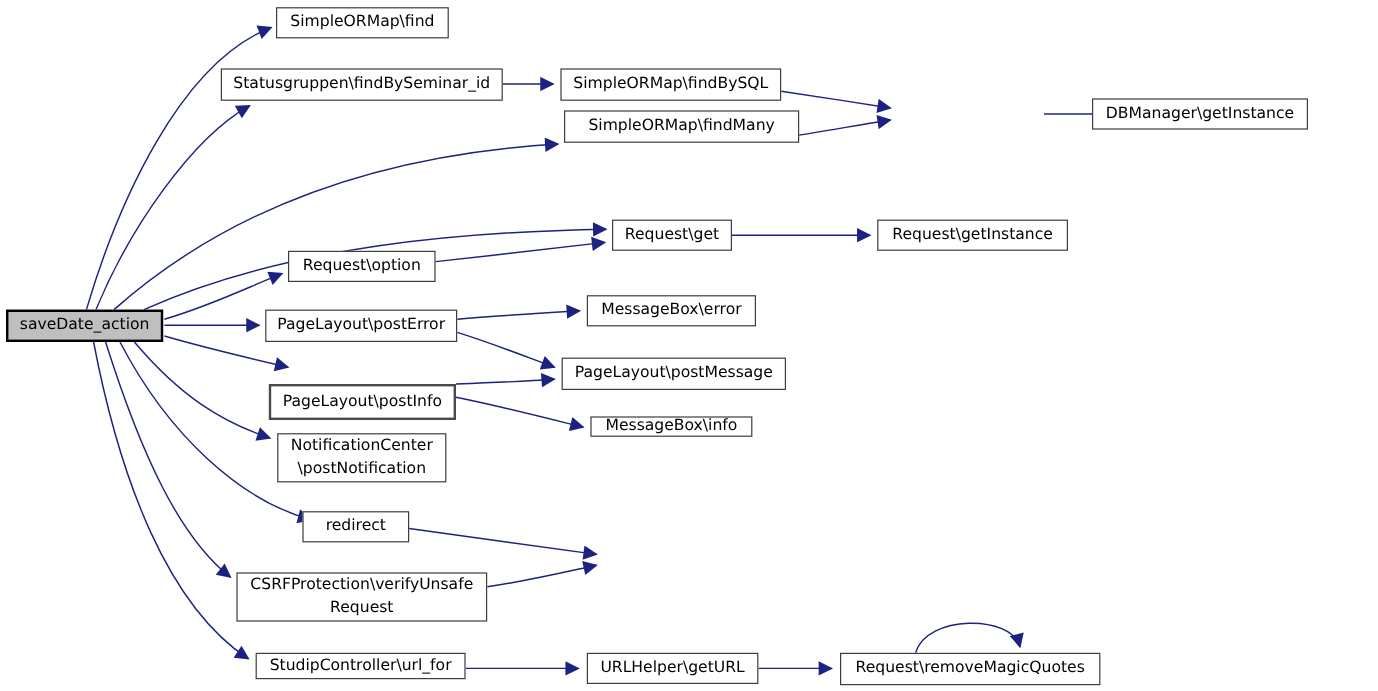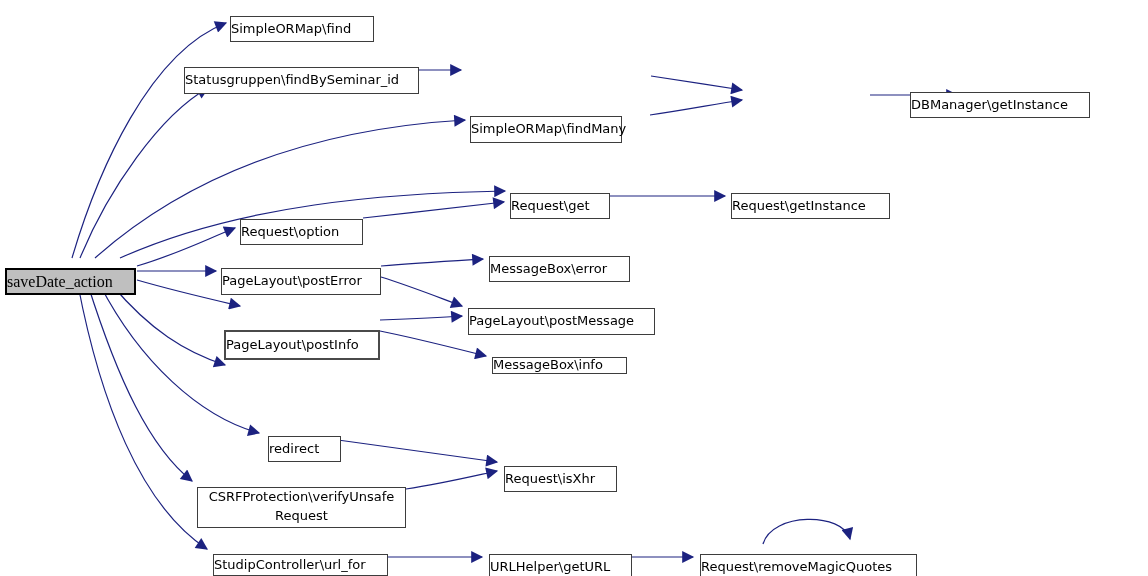--- a/index.html
+++ b/index.html
@@ -16,33 +16,31 @@
   .arrowhead { fill: var(--edge, #1c2280); }
   .node {
     position: absolute;
     box-sizing: border-box;
     background: var(--node-fill, #ffffff);
     border: 1px solid var(--node-border, #3d3d3d);
     color: var(--text, #000000);
     font-size: 13px;
     display: flex;
     align-items: center;
-    justify-content: flex-start;
+    justify-content: center;
     white-space: nowrap;
     line-height: 1.25;
     z-index: 2;
-    margin-top: 10px;
   }
   .node.two { flex-direction: column; line-height: 1.45; }
   .node.thick { border-width: 2px; border-color: #4a4a4a; }
   .node.root {
     background: var(--root-fill, #bfbfbf);
     border: 2px solid var(--root-border, #000000);
-    font-size: 16px;
-    font-family: Liberation Serif, serif;
+    font-size: 13px;
   }
 </style>
 </head>
 <body>
 
 <div id="canvas">
 
   <svg id="edges" width="1148" height="576" viewBox="0 0 1148 576">
     <defs>
       <marker id="arrow" viewBox="0 0 10 10" refX="9" refY="5" markerWidth="12" markerHeight="10" orient="auto">
@@ -82,22 +80,25 @@
   </div>
 
   <div class="node" style="left:230px; top:6px; width:144px; height:26px">
     <span>SimpleORMap\find</span>
   </div>
 
   <div class="node" style="left:184px; top:57px; width:235px; height:27px">
     <span>Statusgruppen\findBySeminar_id</span>
   </div>
 
+  <div class="node" style="left:467px; top:57px; width:184px; height:27px">
+    <span>SimpleORMap\findBySQL</span>
+  </div>
 
-  <div class="node" style="left:470px; top:106px; width:152px; height:27px">
+  <div class="node" style="left:470px; top:92px; width:196px; height:27px">
     <span>SimpleORMap\findMany</span>
   </div>
 
 
   <div class="node" style="left:910px; top:82px; width:180px; height:26px">
     <span>DBManager\getInstance</span>
   </div>
 
   <div class="node" style="left:510px; top:183px; width:100px; height:26px">
     <span>Request\get</span>
@@ -124,37 +125,38 @@
   </div>
 
   <div class="node" style="left:468px; top:298px; width:187px; height:27px">
     <span>PageLayout\postMessage</span>
   </div>
 
   <div class="node" style="left:492px; top:347px; width:135px; height:17px">
     <span>MessageBox\info</span>
   </div>
 
+  <div class="node two" style="left:231px; top:361px; width:141px; height:41px">
+    <span>NotificationCenter</span>
+    <span>\postNotification</span>
+  </div>
 
-  <div class="node" style="left:268px; top:426px; width:73px; height:26px">
+  <div class="node" style="left:252px; top:426px; width:89px; height:26px">
     <span>redirect</span>
   </div>
 
   <div class="node two" style="left:197px; top:477px; width:209px; height:41px">
     <span>CSRFProtection\verifyUnsafe</span>
     <span>Request</span>
   </div>
 
   <div class="node" style="left:213px; top:544px; width:175px; height:22px">
     <span>StudipController\url_for</span>
   </div>
 
-  <div class="node" style="left:504px; top:456px; width:113px; height:26px">
-    <span>Request\isXhr</span>
-  </div>
 
   <div class="node" style="left:489px; top:544px; width:143px; height:26px">
     <span>URLHelper\getURL</span>
   </div>
 
   <div class="node" style="left:700px; top:544px; width:217px; height:27px">
     <span>Request\removeMagicQuotes</span>
   </div>
 
 </div>

